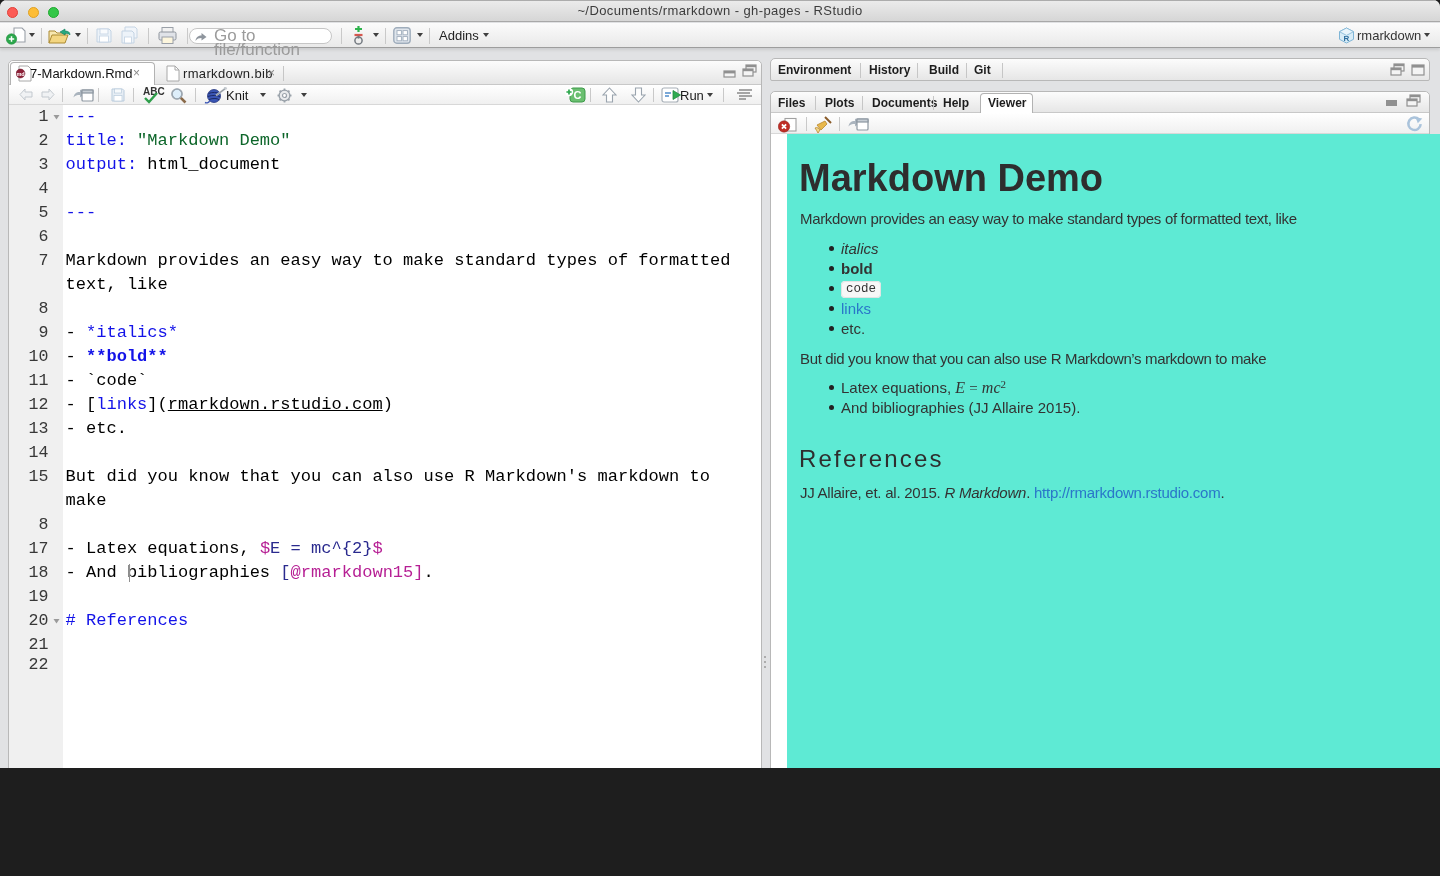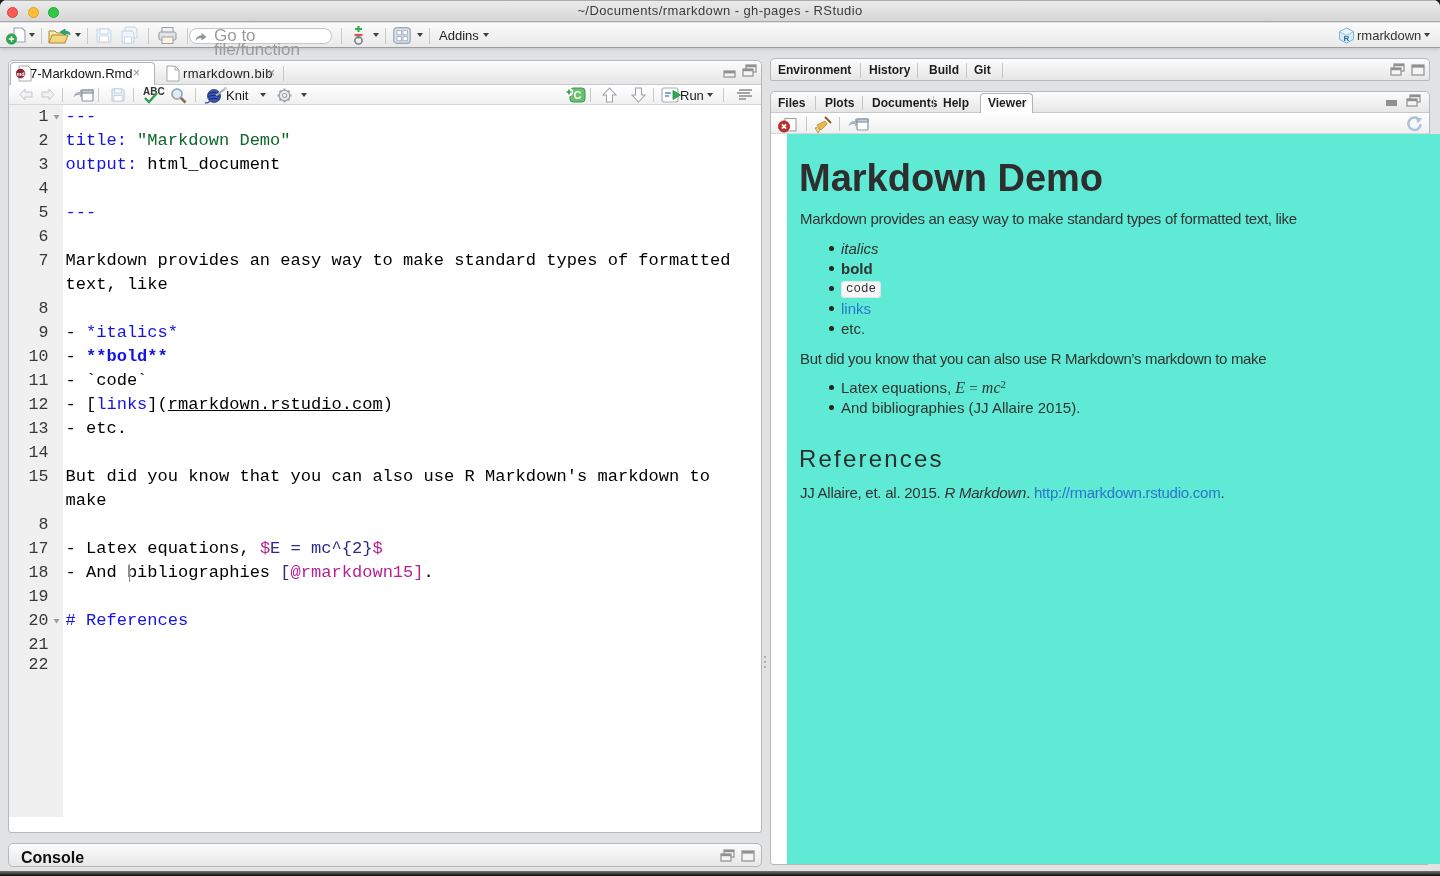--- a/index.html
+++ b/index.html
@@ -1,18 +1,18 @@
 <!DOCTYPE html>
 <html><head>
 <meta charset="utf-8">
 <style>
 *{margin:0;padding:0;box-sizing:border-box}
 html,body{width:1440px;height:876px;overflow:hidden;background:#1e1e1e;font-family:"Liberation Sans",sans-serif}
 .abs{position:absolute}
-#win{position:absolute;left:0;top:0;width:1440px;height:876px;background:#e1e2e4;border-radius:7px 7px 0 0;overflow:hidden}
+#win{position:absolute;left:0;top:0;width:1440px;height:768px;background:#e1e2e4;border-radius:7px 7px 0 0;overflow:hidden}
 
 #titlebar{left:0;top:0;width:1440px;height:22px;background:linear-gradient(#ececec,#d6d6d6);border-bottom:1px solid #a8a8a8;box-shadow:inset 0 1px 0 rgba(120,120,120,0.55)}
 .tl{width:11px;height:11px;border-radius:50%;top:7px}
 #tl-r{left:7px;background:#fc5b55;border:0.5px solid #e14039}
 #tl-y{left:28px;background:#fdbd36;border:0.5px solid #dfa023}
 #tl-g{left:48px;background:#33c748;border:0.5px solid #1fa82e}
 #title-text{left:0;top:0;width:1440px;height:22px;line-height:22px;text-align:center;font-size:13px;letter-spacing:0.4px;color:#3c3c3c}
 
 #maintb{left:0;top:23px;width:1440px;height:25px;background:linear-gradient(#fbfbfb,#e9e9e9);border-bottom:1px solid #9d9d9d;box-shadow:0 2px 3px rgba(0,0,0,0.10)}
 .sep{width:1px;background:#c9c9c9;top:5px;height:16px}

